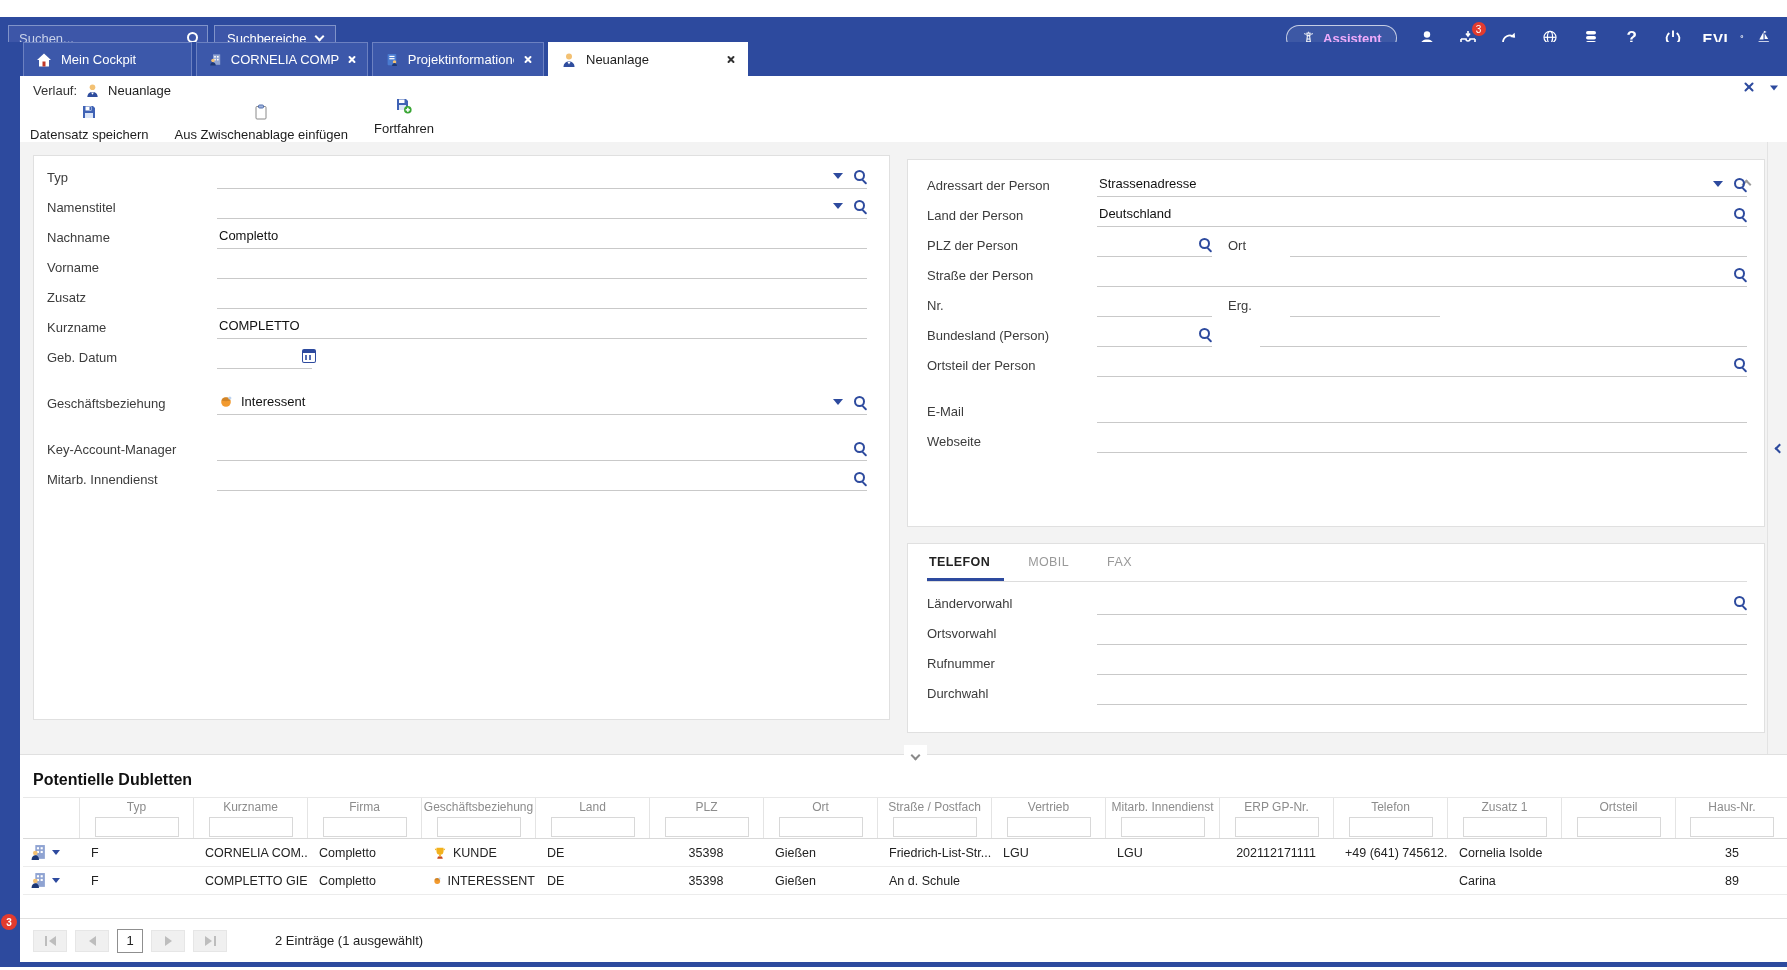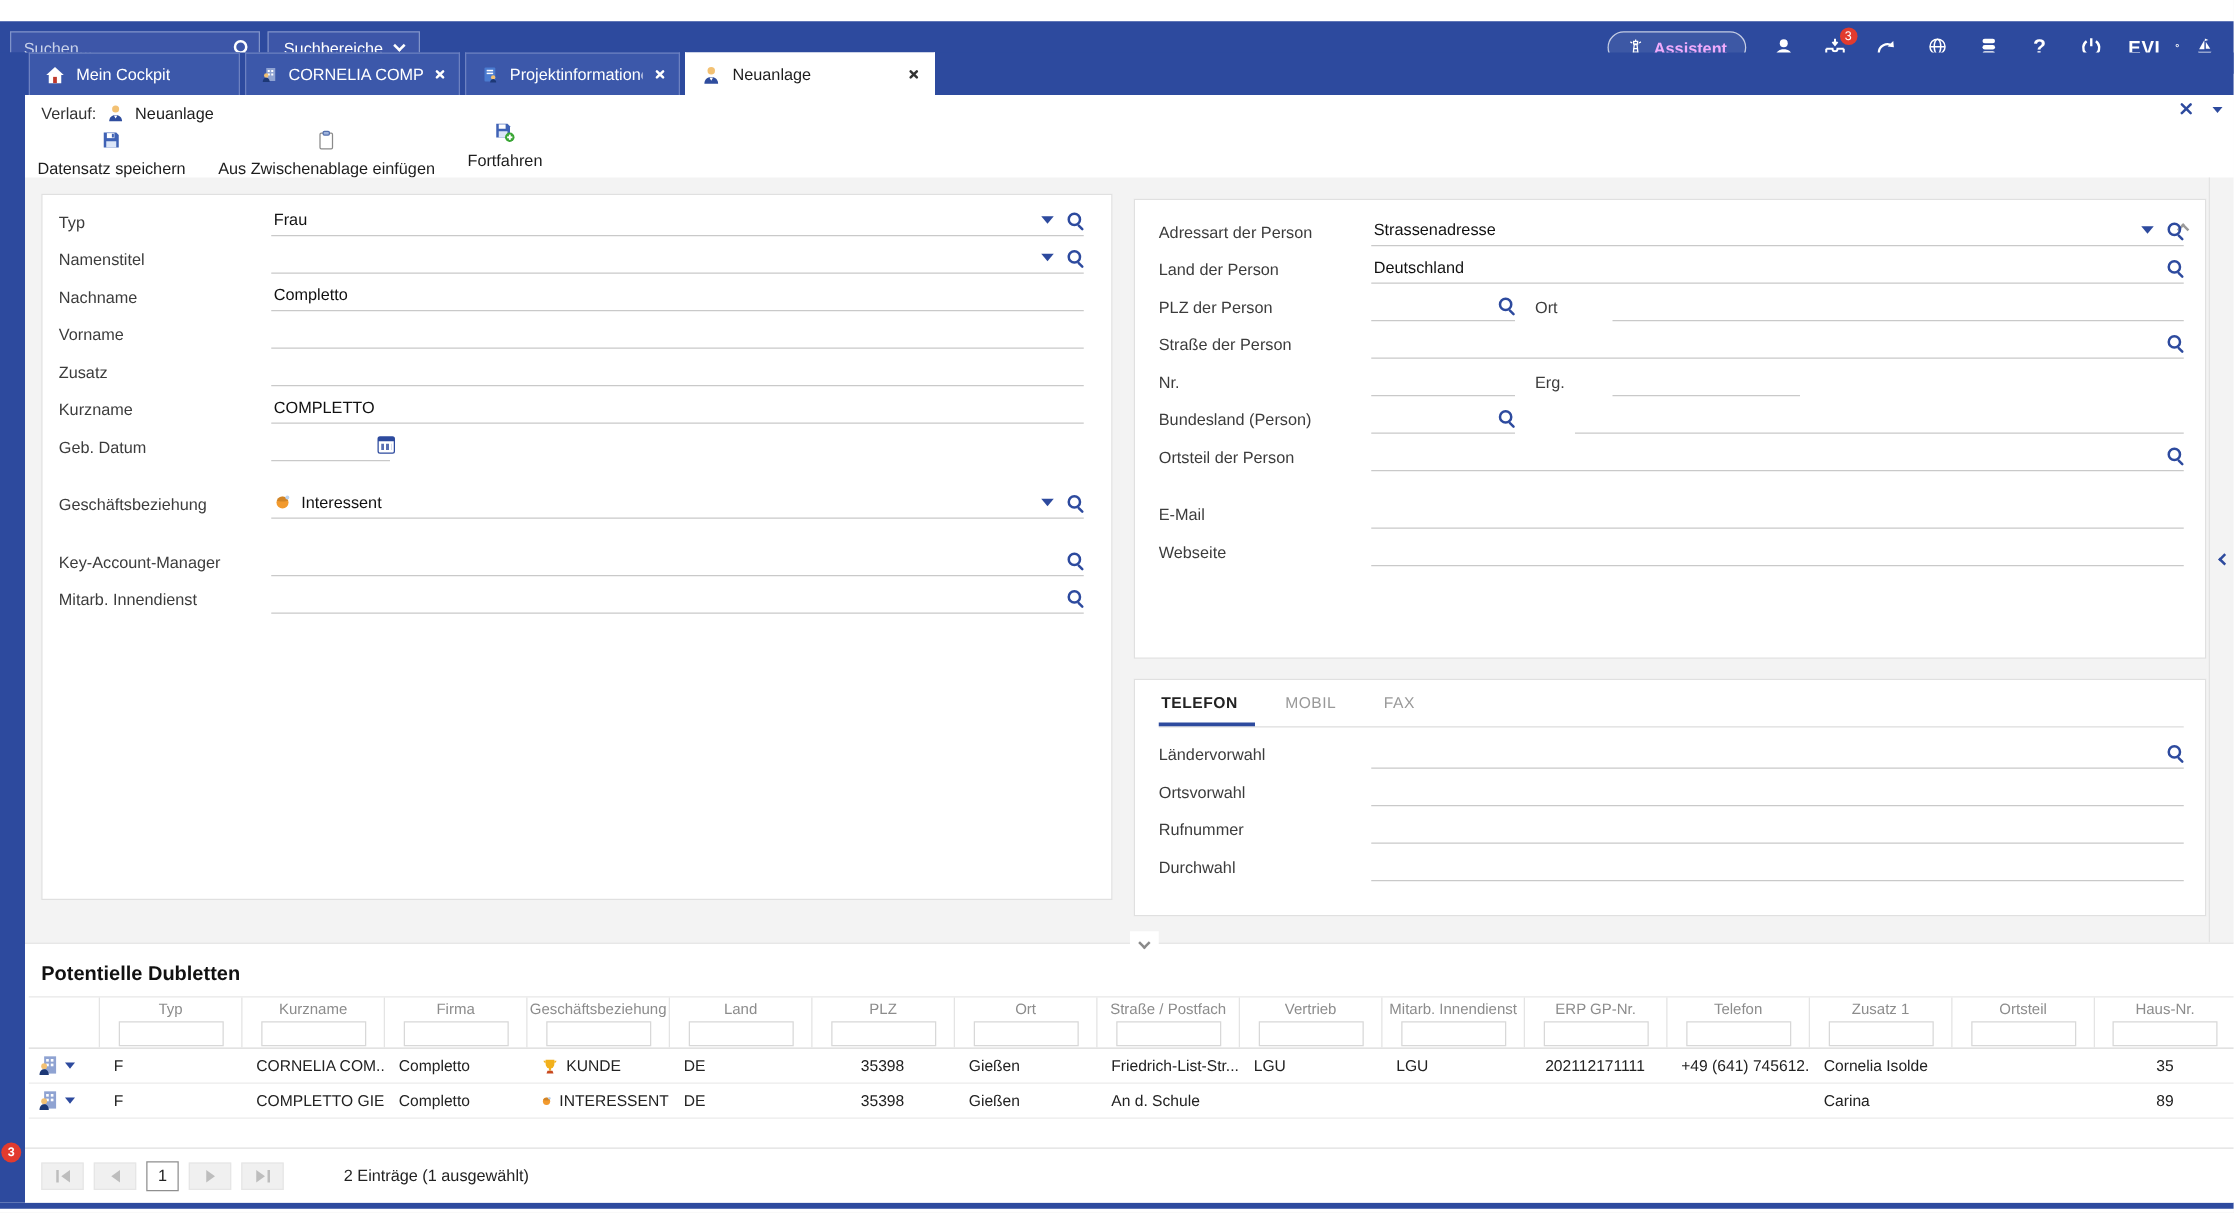--- a/index.html
+++ b/index.html
@@ -297,21 +297,20 @@
       <span class="caret-down"></span>
     </button>
   </div>
 
   <div class="formregion">
 
     <div class="panel panel-left">
       <div class="frow">
         <span class="lbl">Typ</span>
         <div class="ctl">
-          <input value="Frau" style="">
           <span class="caret-down"></span>
           <span class="mag"></span>
         </div>
       </div>
       <div class="frow">
         <span class="lbl">Namenstitel</span>
         <div class="ctl">
           <input value="" style="">
           <span class="caret-down"></span>
           <span class="mag"></span>

